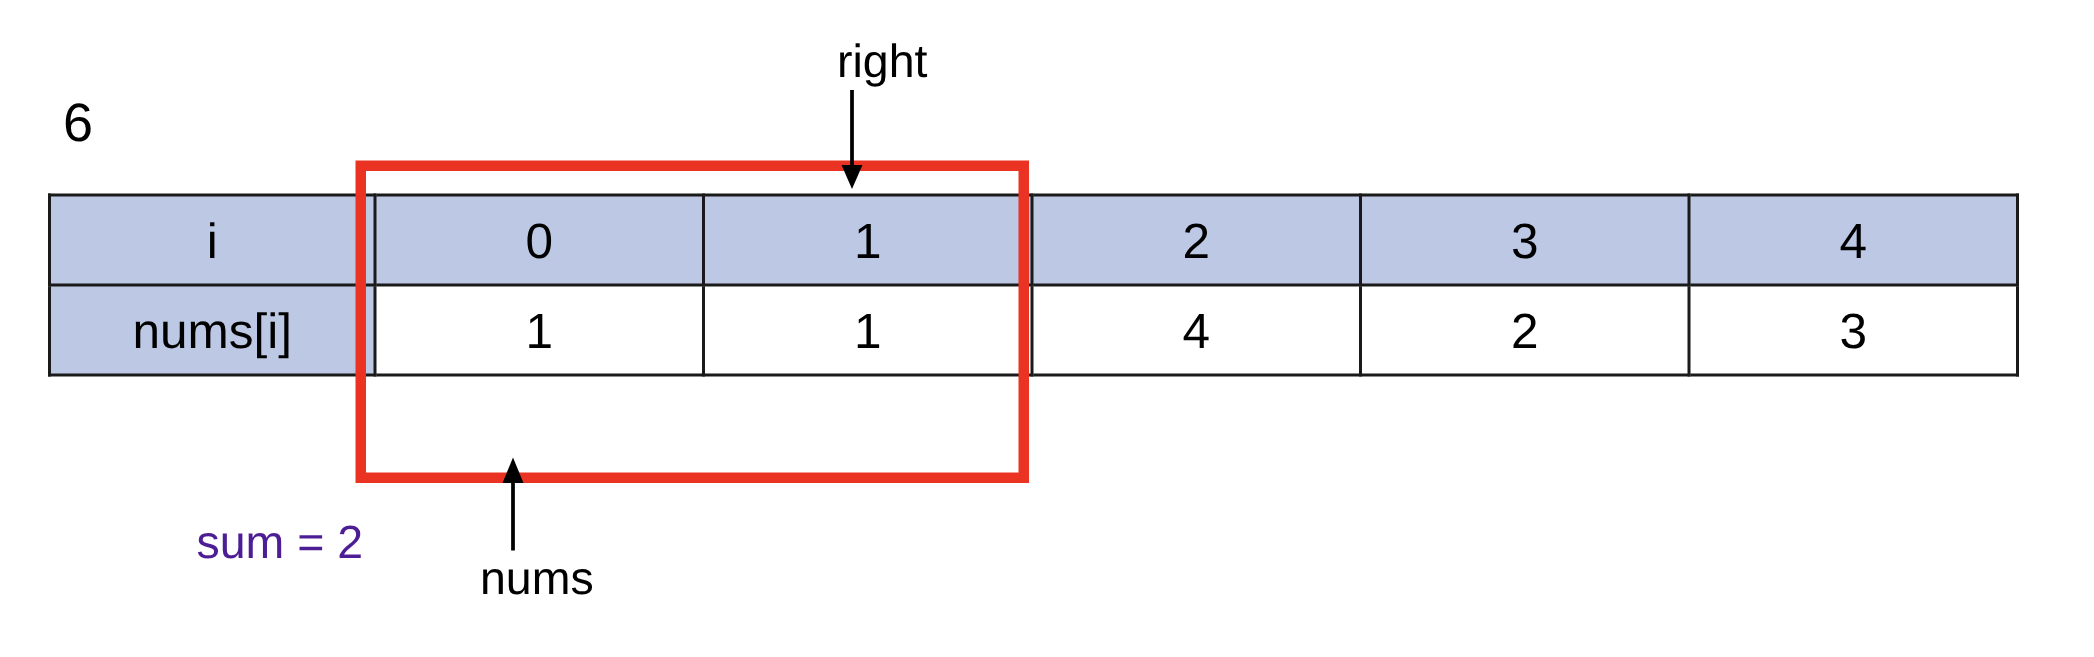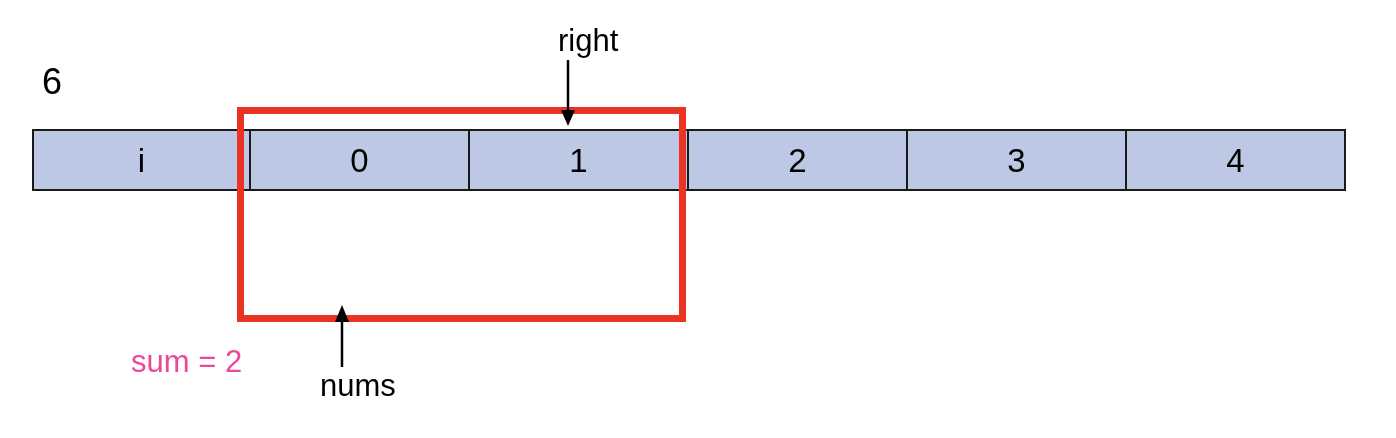--- a/index.html
+++ b/index.html
@@ -82,21 +82,21 @@
   }
   #right-label { left: 530px; top: 24px; margin-left: 28px; }
   #left-label  { left: 320px; top: 369px; }
 
   #sum-label {
     position: absolute;
     left: 131px;
     top: 345px;
     font-size: 31px;
     line-height: 34px;
-    color: #ec4899;
+    color: #4c1d95;
     white-space: nowrap;
   }
 
   .arrow-svg { position: absolute; overflow: visible; }
   #right-arrow { left: 556px; top: 60px; }
   #left-arrow  { left: 330px; top: 305px; }
 </style>
 </head>
 <body>
 
@@ -106,20 +106,28 @@
   <table class="grid">
     <tbody>
         <tr class="header-row">
       <td class="rowlabel">i</td>
       <td class="datacell">0</td>
       <td class="datacell">1</td>
       <td class="datacell">2</td>
       <td class="datacell">3</td>
       <td class="datacell">4</td>
     </tr>
+    <tr>
+      <td class="rowlabel">nums[i]</td>
+      <td class="datacell">1</td>
+      <td class="datacell">1</td>
+      <td class="datacell">4</td>
+      <td class="datacell">2</td>
+      <td class="datacell">3</td>
+    </tr>
   </tbody>
     </table>
 </div>
 
 <div id="window-box"></div>
 
 <div class="ptr-label" id="right-label">right</div>
 <svg class="arrow-svg" id="right-arrow" width="24" height="68">
   <line x1="12" y1="0" x2="12" y2="54" stroke="#000" stroke-width="2.5"></line>
   <polygon points="12,66 5,50 19,50" fill="#000"></polygon>

